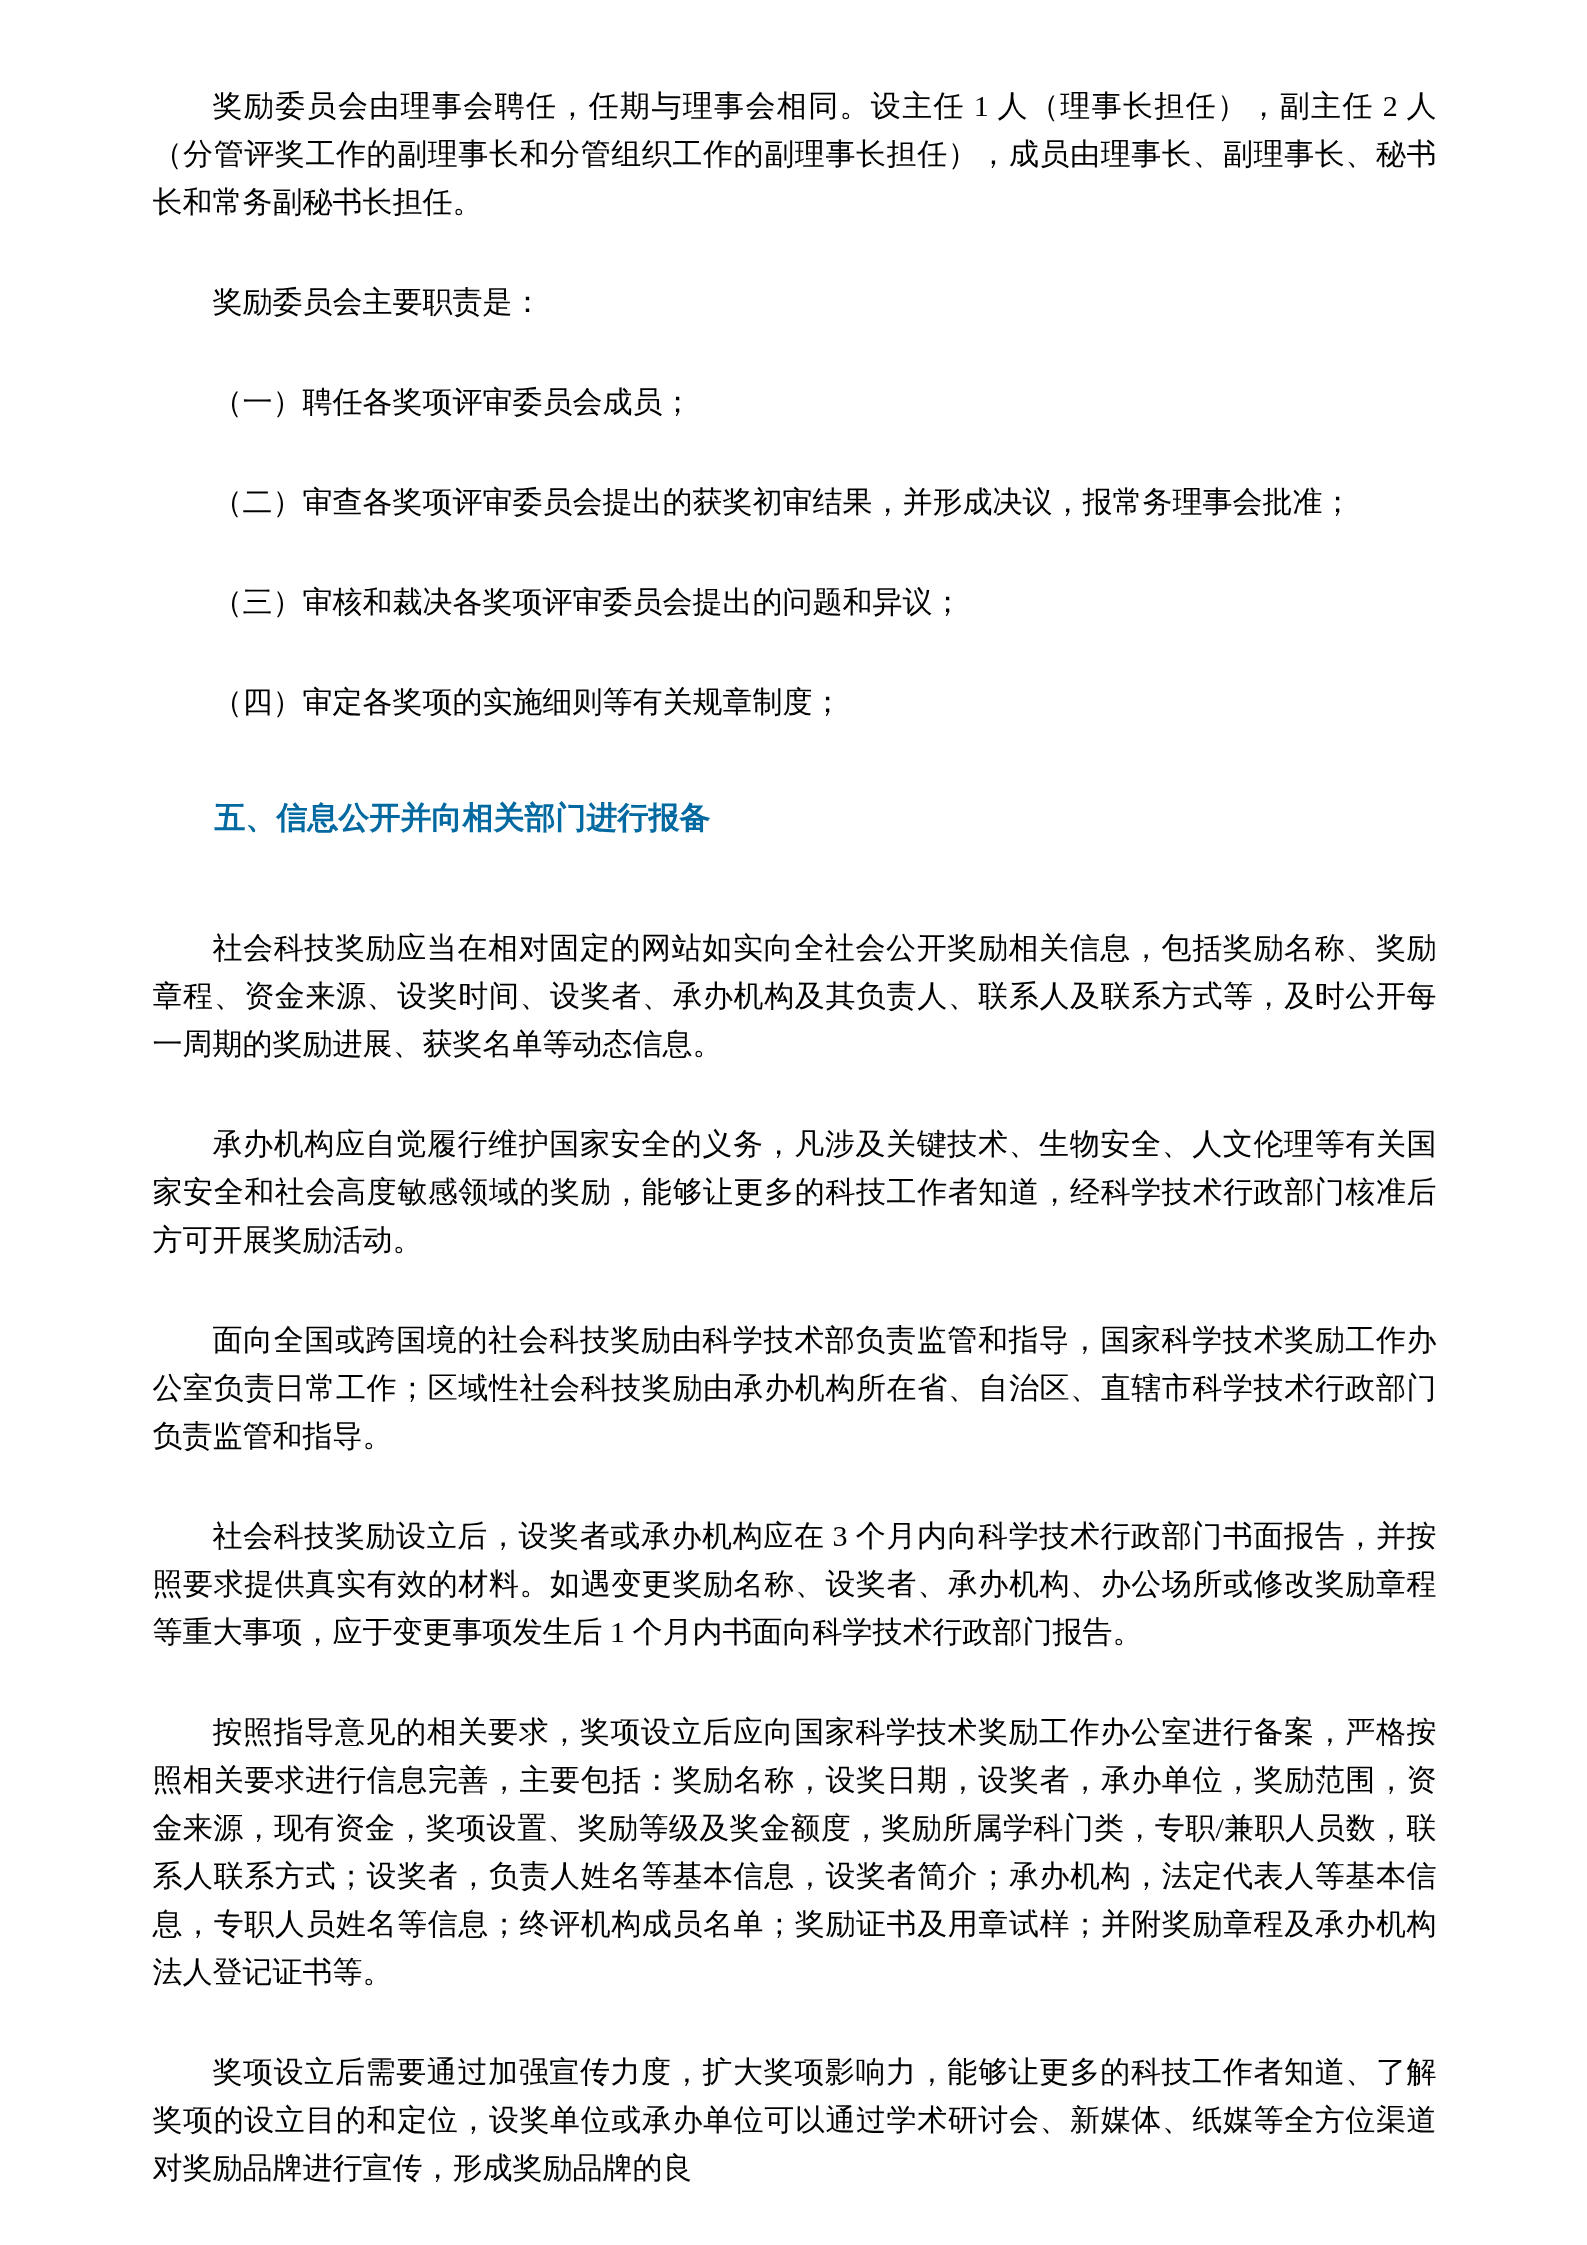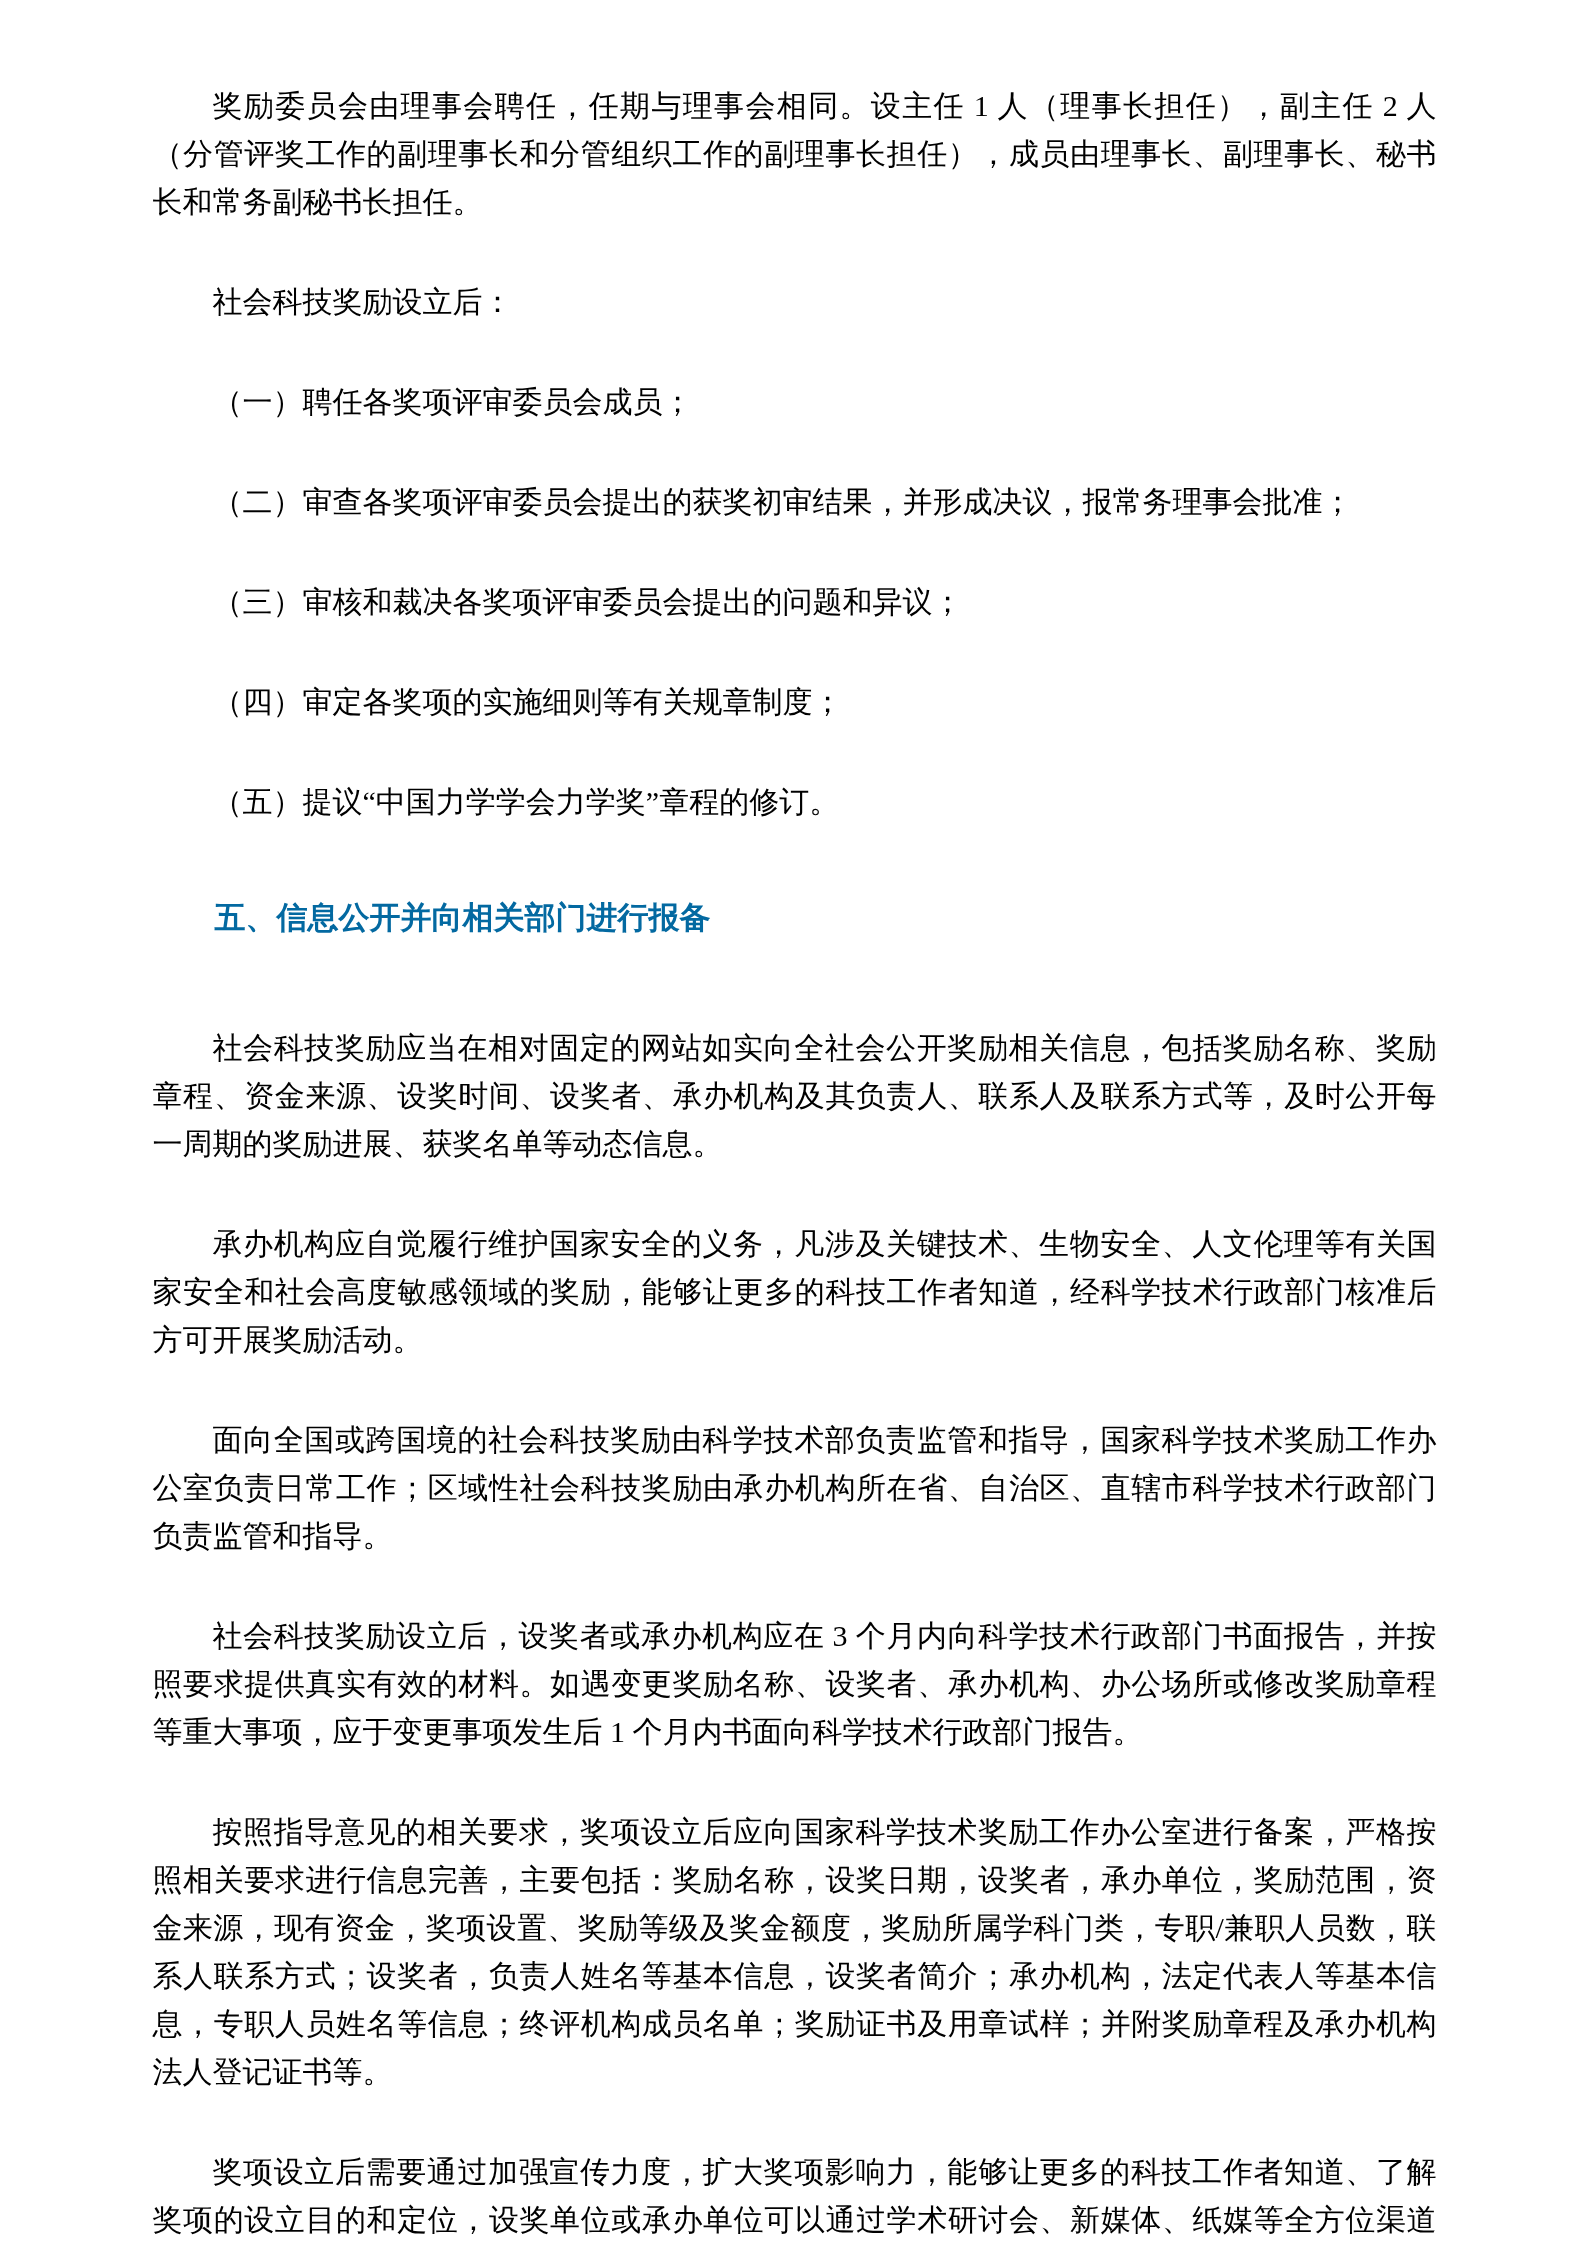--- a/index.html
+++ b/index.html
@@ -38,26 +38,25 @@
     color: #0369a1;
     text-indent: 2em;
   }
 </style>
 </head>
 <body>
 
 <main class="page" style="background: rgb(255, 255, 255); color: rgb(0, 0, 0);">
   <div id="doc-body">
       <p class="body-par">奖励委员会由理事会聘任，任期与理事会相同。设主任 1 人（理事长担任），副主任 2 人（分管评奖工作的副理事长和分管组织工作的副理事长担任），成员由理事长、副理事长、秘书长和常务副秘书长担任。</p>
-      <p class="body-par">社会科技奖励设立后：</p>
+      <p class="body-par">奖励委员会主要职责是：</p>
       <p class="body-par">（一）聘任各奖项评审委员会成员；</p>
       <p class="body-par">（二）审查各奖项评审委员会提出的获奖初审结果，并形成决议，报常务理事会批准；</p>
       <p class="body-par">（三）审核和裁决各奖项评审委员会提出的问题和异议；</p>
       <p class="body-par">（四）审定各奖项的实施细则等有关规章制度；</p>
-      <p class="body-par">（五）提议“中国力学学会力学奖”章程的修订。</p>
       <h2 class="section-heading">五、信息公开并向相关部门进行报备</h2>
       <p class="body-par">社会科技奖励应当在相对固定的网站如实向全社会公开奖励相关信息，包括奖励名称、奖励章程、资金来源、设奖时间、设奖者、承办机构及其负责人、联系人及联系方式等，及时公开每一周期的奖励进展、获奖名单等动态信息。</p>
       <p class="body-par">承办机构应自觉履行维护国家安全的义务，凡涉及关键技术、生物安全、人文伦理等有关国家安全和社会高度敏感领域的奖励，能够让更多的科技工作者知道，经科学技术行政部门核准后方可开展奖励活动。</p>
       <p class="body-par">面向全国或跨国境的社会科技奖励由科学技术部负责监管和指导，国家科学技术奖励工作办公室负责日常工作；区域性社会科技奖励由承办机构所在省、自治区、直辖市科学技术行政部门负责监管和指导。</p>
       <p class="body-par">社会科技奖励设立后，设奖者或承办机构应在 3 个月内向科学技术行政部门书面报告，并按照要求提供真实有效的材料。如遇变更奖励名称、设奖者、承办机构、办公场所或修改奖励章程等重大事项，应于变更事项发生后 1 个月内书面向科学技术行政部门报告。</p>
       <p class="body-par">按照指导意见的相关要求，奖项设立后应向国家科学技术奖励工作办公室进行备案，严格按照相关要求进行信息完善，主要包括：奖励名称，设奖日期，设奖者，承办单位，奖励范围，资金来源，现有资金，奖项设置、奖励等级及奖金额度，奖励所属学科门类，专职/兼职人员数，联系人联系方式；设奖者，负责人姓名等基本信息，设奖者简介；承办机构，法定代表人等基本信息，专职人员姓名等信息；终评机构成员名单；奖励证书及用章试样；并附奖励章程及承办机构法人登记证书等。</p>
       <p class="body-par">奖项设立后需要通过加强宣传力度，扩大奖项影响力，能够让更多的科技工作者知道、了解奖项的设立目的和定位，设奖单位或承办单位可以通过学术研讨会、新媒体、纸媒等全方位渠道对奖励品牌进行宣传，形成奖励品牌的良</p>
     </div>
 </main>
 

